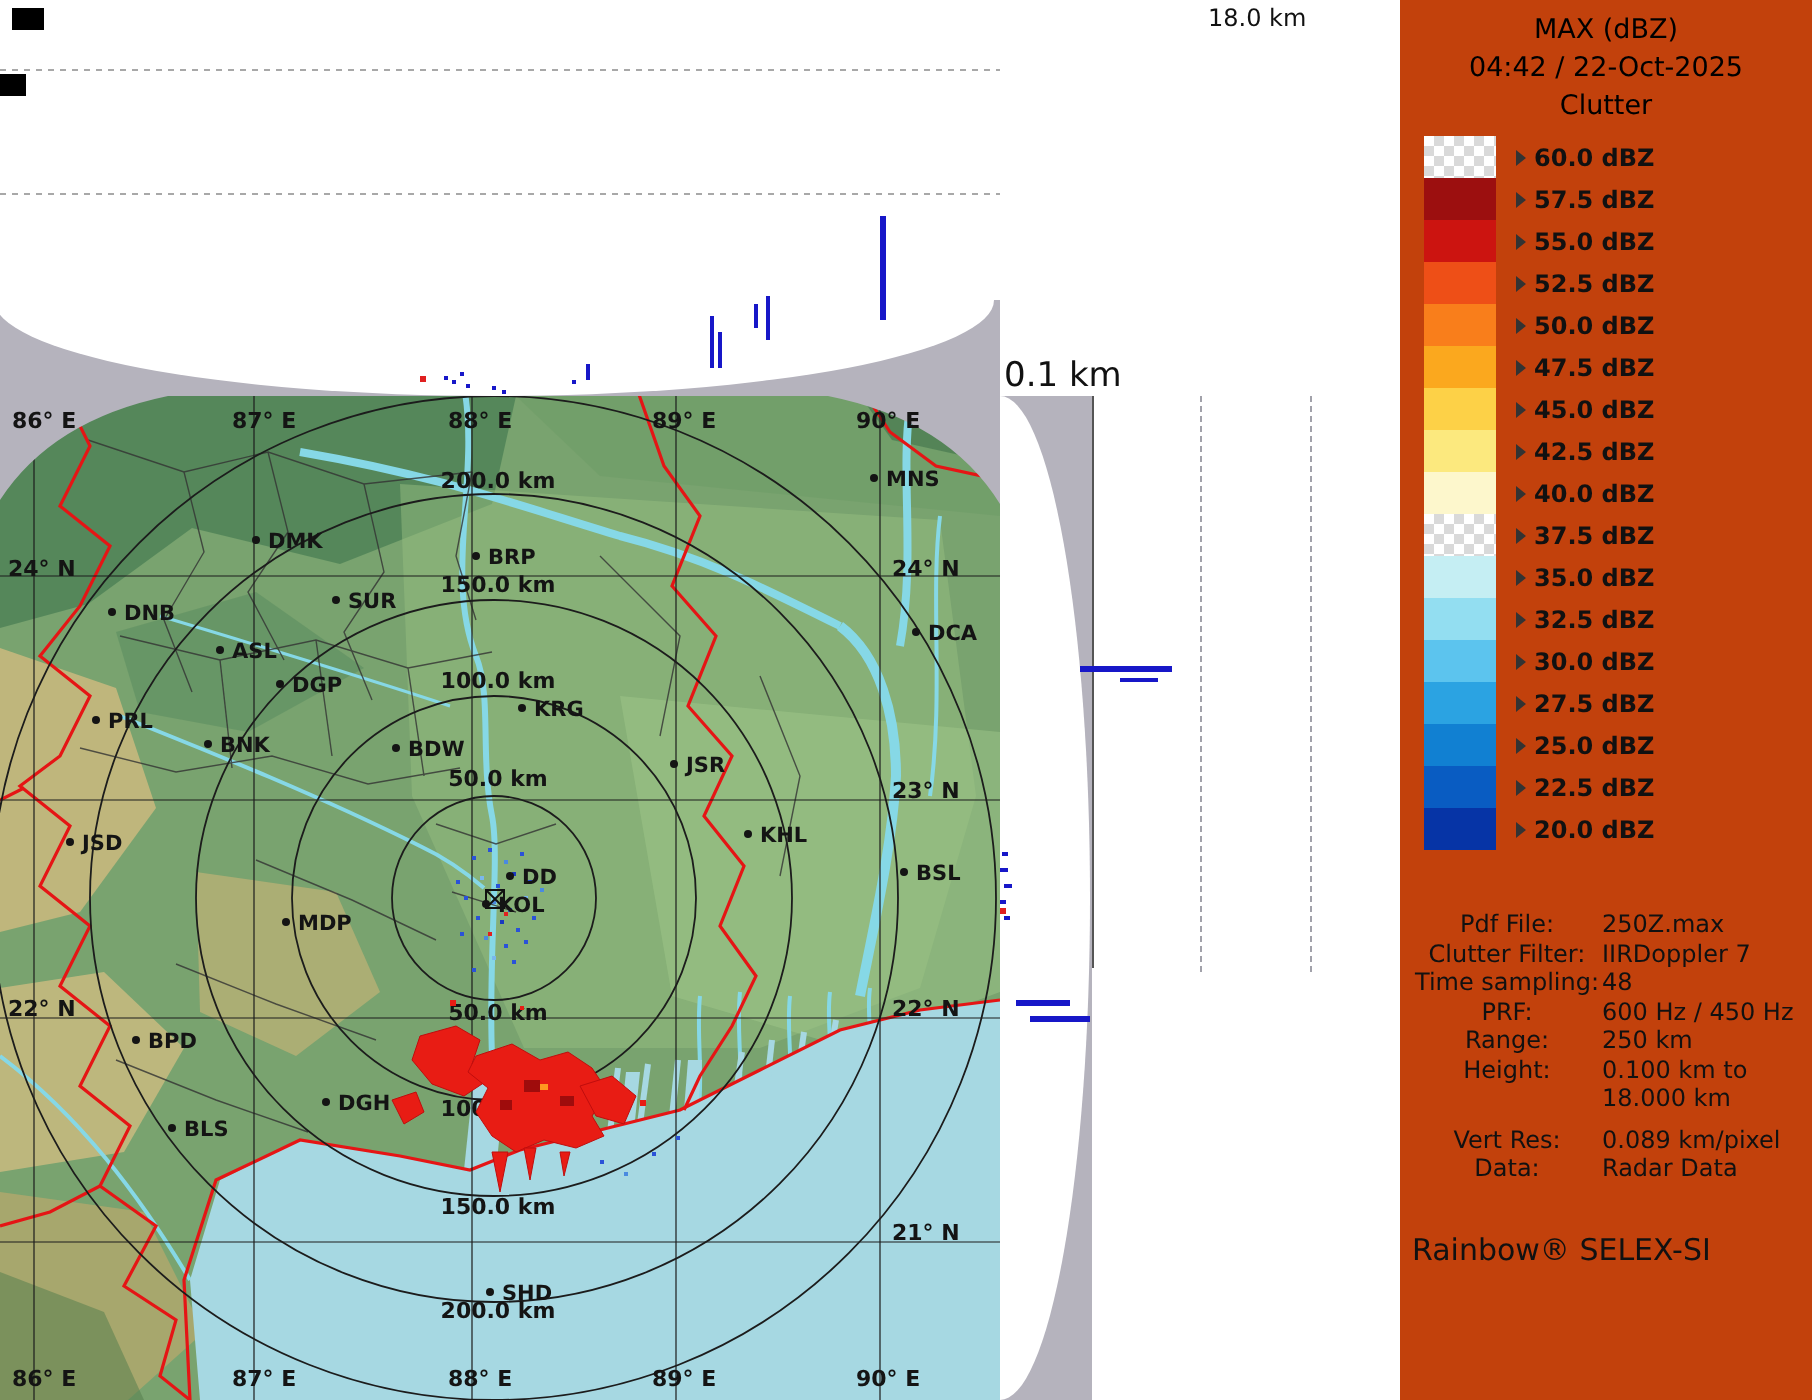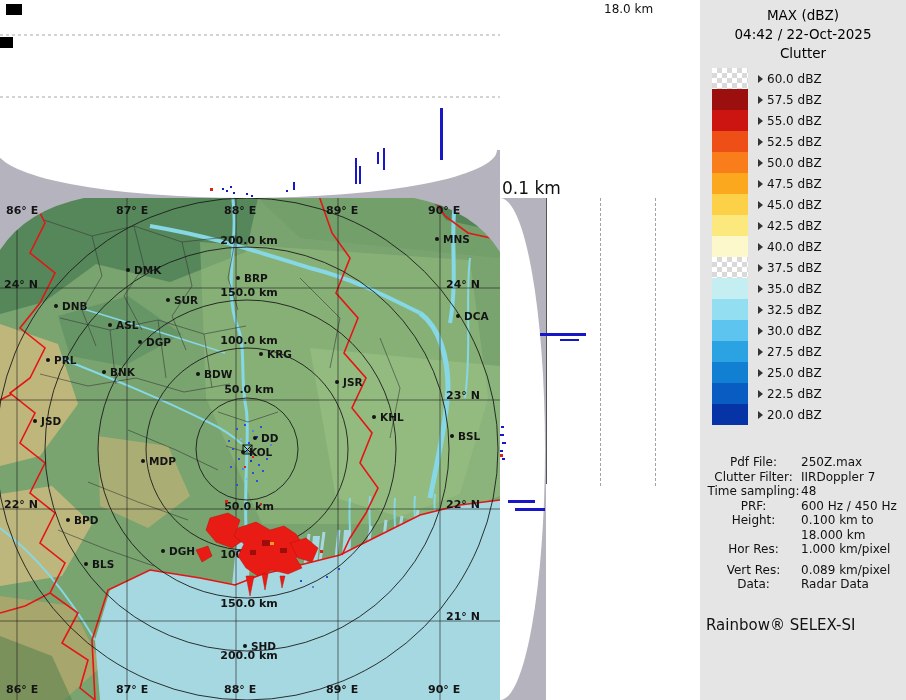--- a/index.html
+++ b/index.html
@@ -18,31 +18,31 @@
 
   .vdash{position:absolute;top:198px;height:288px;width:0;border-left:1px dashed #a2a2aa;}
   #vdash-1{left:600px;} #vdash-2{left:655px;}
   #side-frame{left:546px;top:198px;width:1px;height:286px;background:#555;}
 
   .echo-dash{position:absolute;background:#1717c8;}
   #hdash-1{left:540px;top:333px;width:46px;height:3px;}
   #hdash-2{left:560px;top:339px;width:19px;height:2px;}
 
   
-  #legend{left:700px;top:0;width:206px;height:700px;background:#e5e5e5;}
+  #legend{left:700px;top:0;width:206px;height:700px;background:#c2410c;}
   #legend-header{padding-top:6px;text-align:center;font-size:13.5px;line-height:19px;color:#000;}
   #color-scale{position:absolute;left:12px;top:68px;}
   .scale-row{display:flex;align-items:center;height:21px;}
   .swatch{width:36px;height:21px;flex:none;}
   .checker{background-color:#fff;
     background-image:linear-gradient(45deg,#d9d9d9 25%,transparent 25%,transparent 75%,#d9d9d9 75%),
                      linear-gradient(45deg,#d9d9d9 25%,transparent 25%,transparent 75%,#d9d9d9 75%);
     background-size:10px 10px;background-position:0 0,5px 5px;}
   .tri{width:0;height:0;border-left:5px solid #333;border-top:4px solid transparent;border-bottom:4px solid transparent;margin-left:10px;margin-right:4px;}
-  .slabel{font-size:12px;color:#111;white-space:nowrap;}
+  .slabel{font-size:12px;color:#111;white-space:nowrap;font-weight:bold;}
   #info-block{position:absolute;left:6px;top:455px;width:198px;}
   .info-row{display:flex;line-height:14.5px;}
   .info-row:nth-child(8){margin-top:6px;}
   .ikey{width:95px;flex:none;font-size:12px;white-space:nowrap;text-align:center;}
   .ival{font-size:12px;white-space:nowrap;}
   #legend-footer{position:absolute;left:6px;top:616px;font-size:15px;}
 
   
   #map-svg text{font-family:"DejaVu Sans",sans-serif;fill:#141414;}
   #map-svg text.lbl{font-size:11px;font-weight:bold;}
@@ -454,30 +454,30 @@
       </div>
       <div class="info-row">
         <span class="ikey">Time sampling:</span>
         <span class="ival">48</span>
       </div>
       <div class="info-row">
         <span class="ikey">PRF:</span>
         <span class="ival">600 Hz / 450 Hz</span>
       </div>
       <div class="info-row">
+        <span class="ikey">Range:</span>
+        <span class="ival">250 km</span>
+      </div>
+      <div class="info-row">
         <span class="ikey">Height:</span>
         <span class="ival">0.100 km to</span>
       </div>
       <div class="info-row">
         <span class="ikey"></span>
         <span class="ival">18.000 km</span>
-      </div>
-      <div class="info-row">
-        <span class="ikey">Hor Res:</span>
-        <span class="ival">1.000 km/pixel</span>
       </div>
       <div class="info-row">
         <span class="ikey">Vert Res:</span>
         <span class="ival">0.089 km/pixel</span>
       </div>
       <div class="info-row">
         <span class="ikey">Data:</span>
         <span class="ival">Radar Data</span>
       </div>
     </div>

